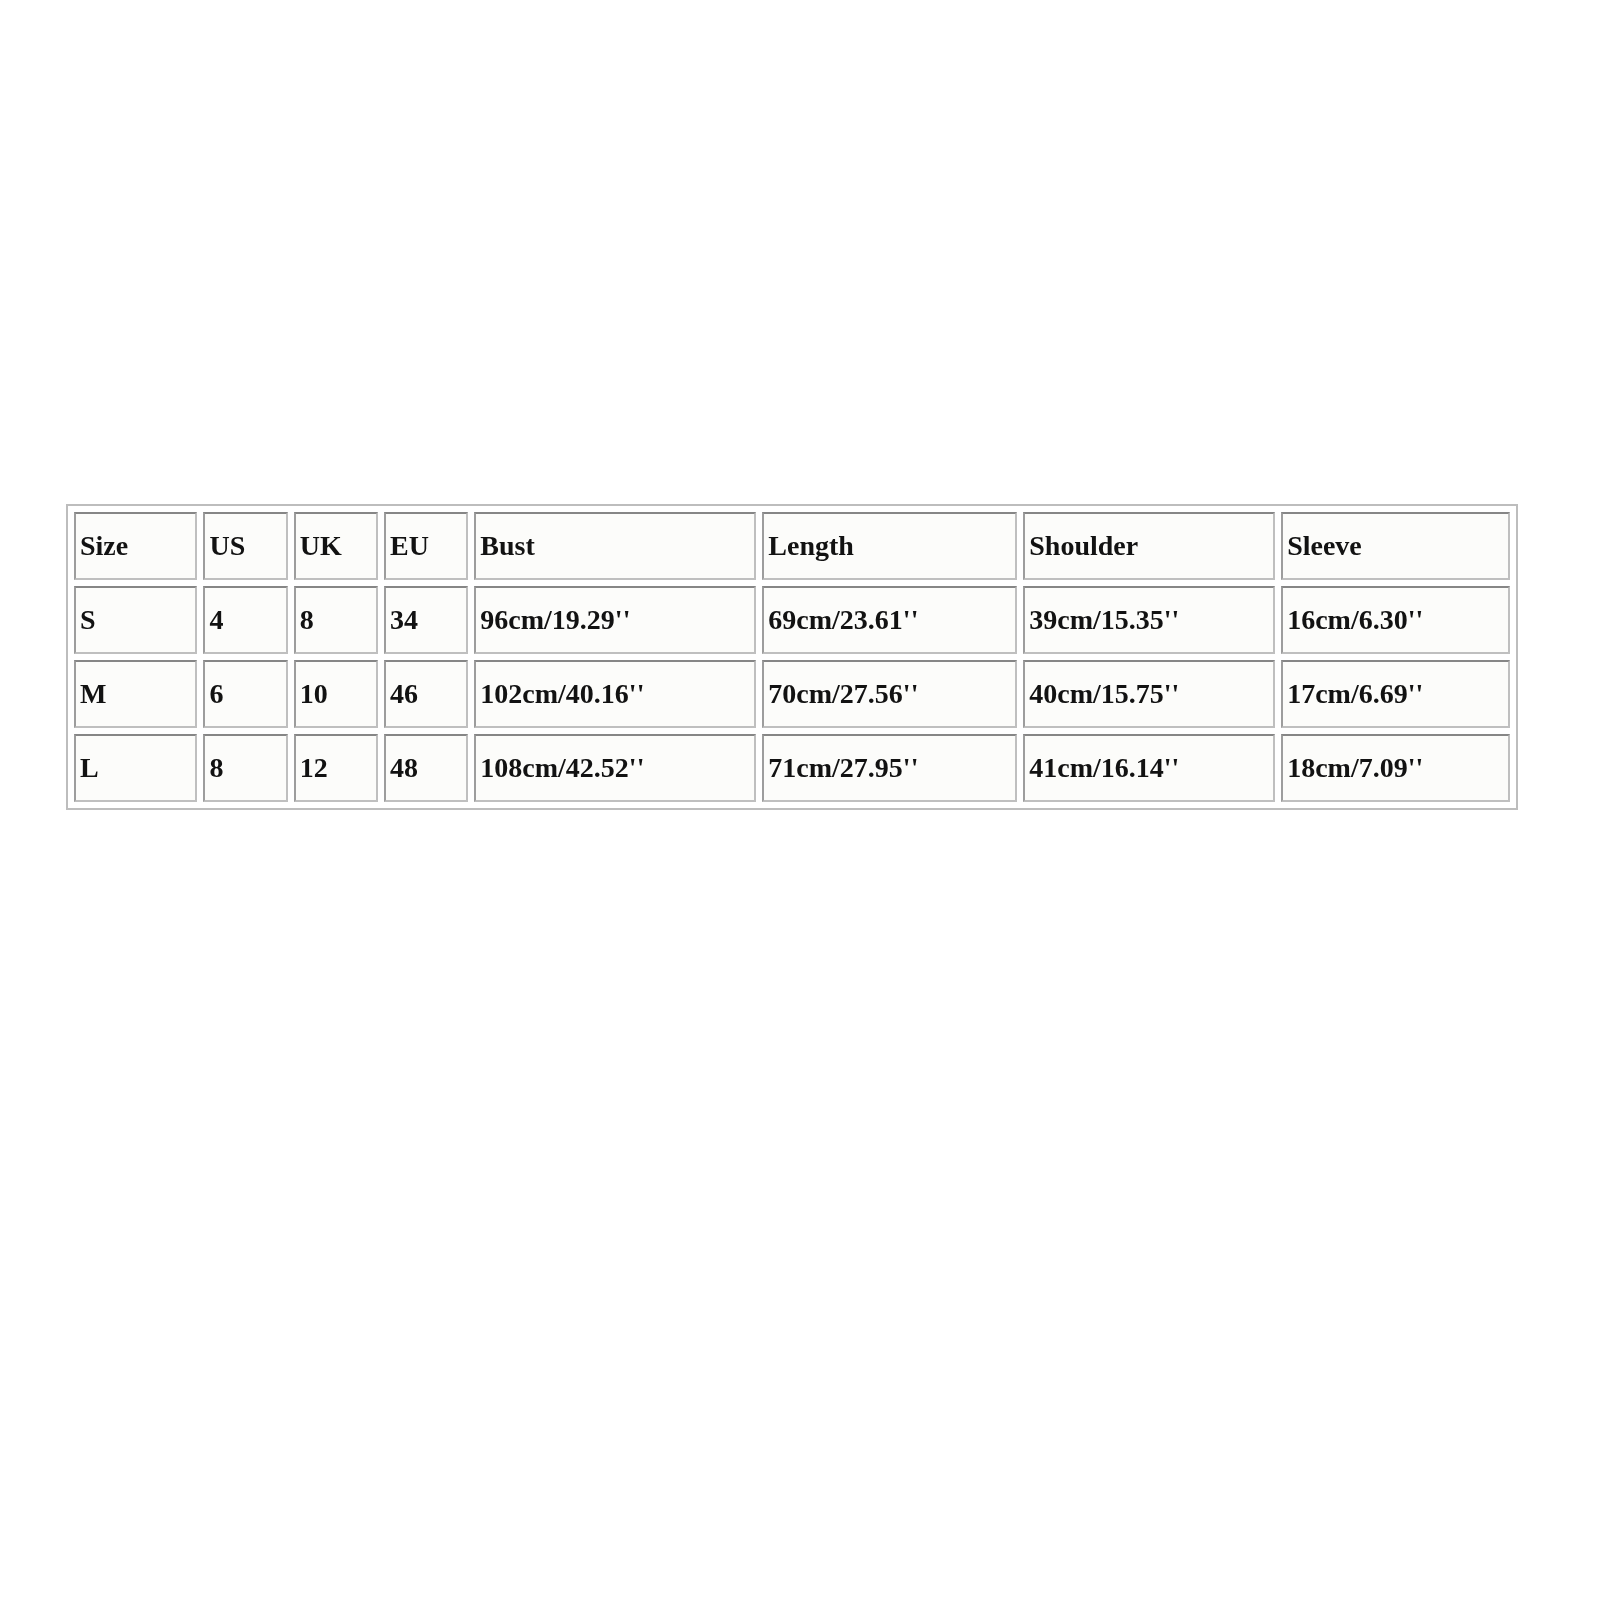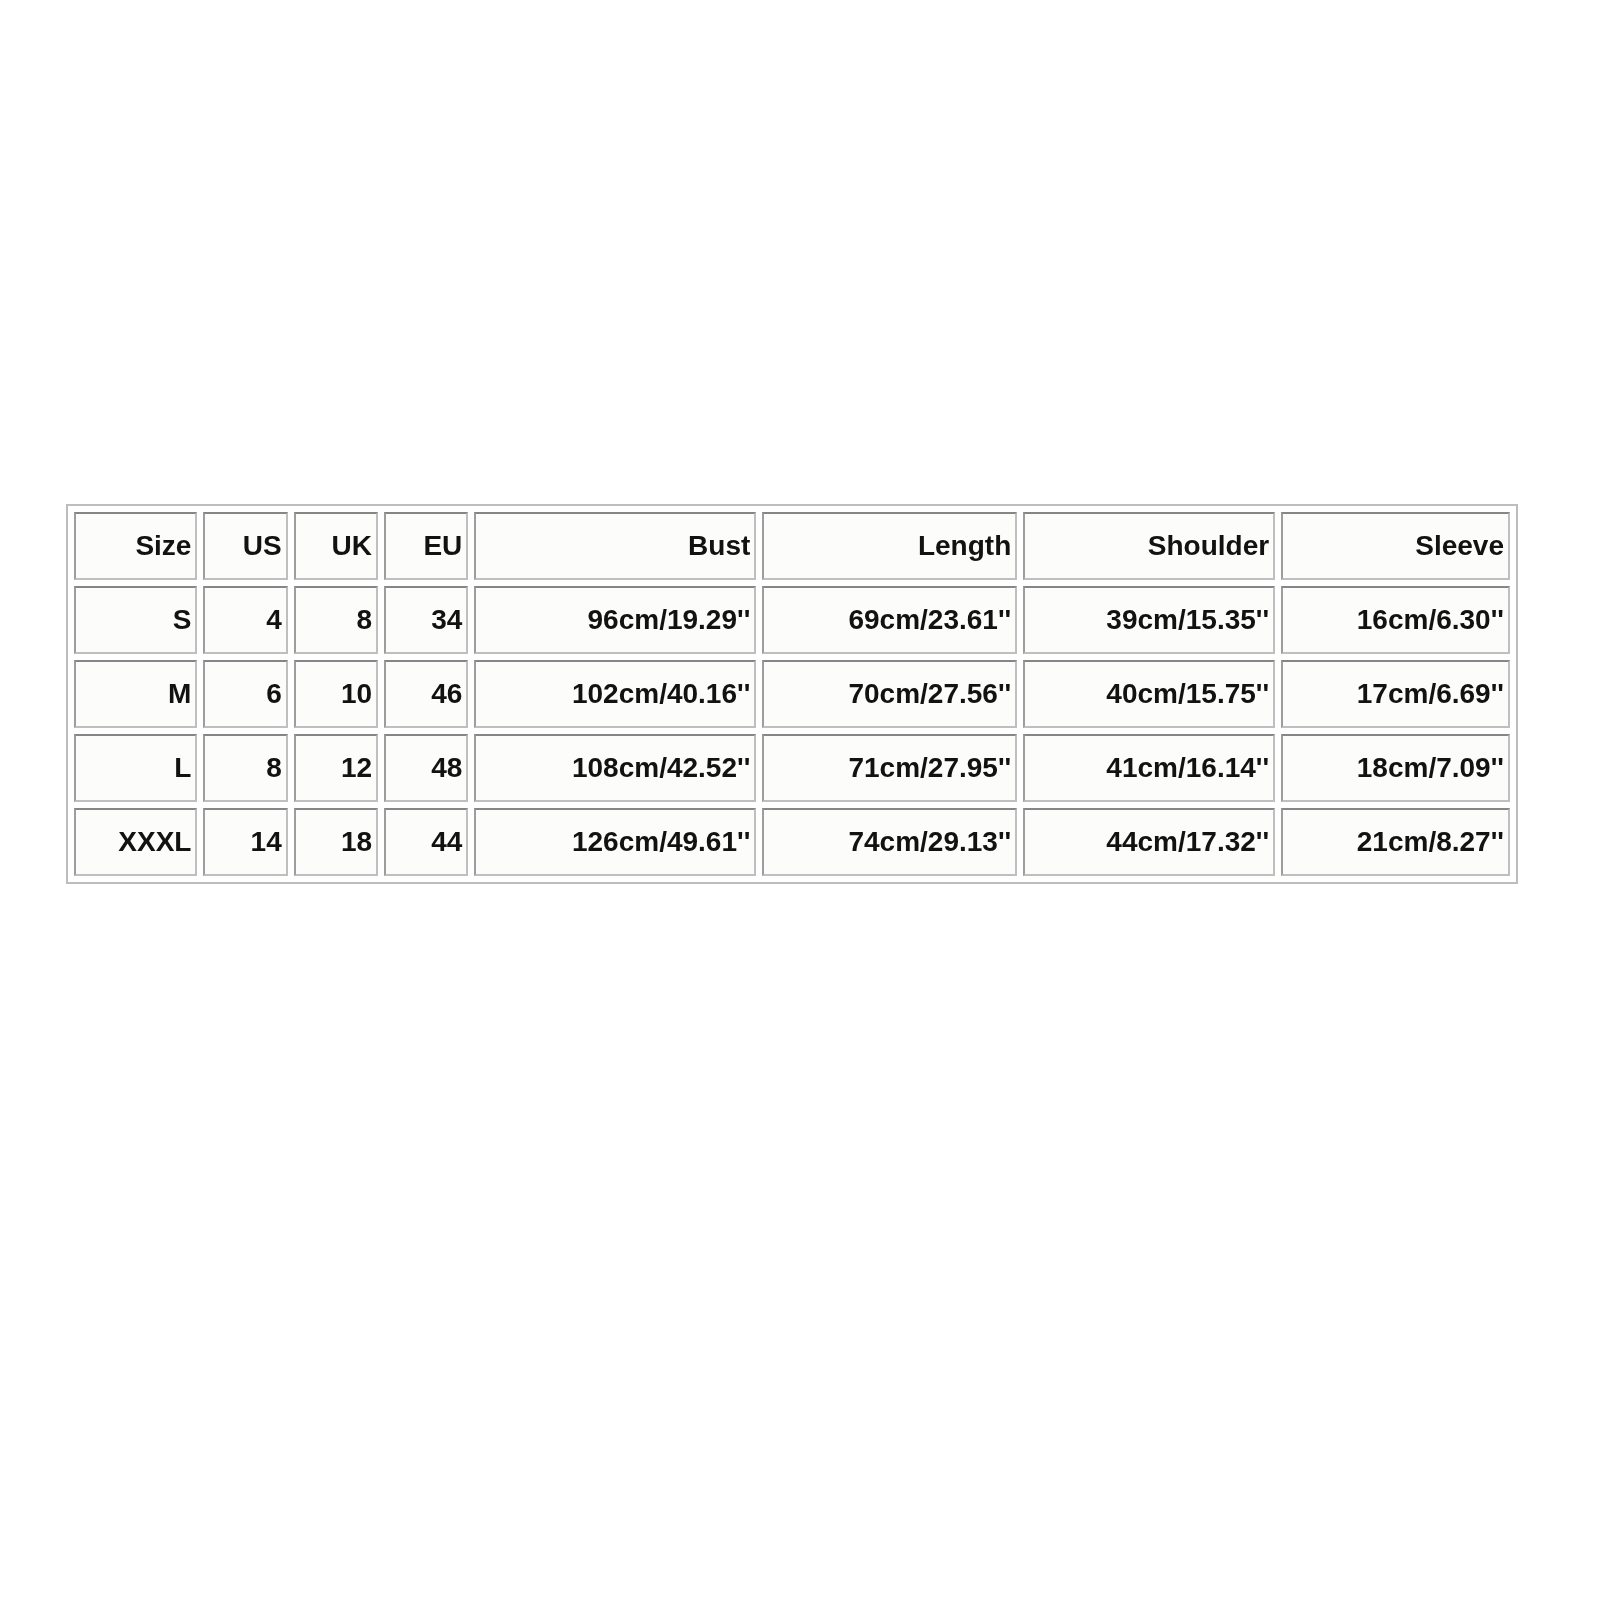--- a/index.html
+++ b/index.html
@@ -25,31 +25,32 @@
     width: 100%;
     border-collapse: separate;
     border-spacing: 6px;
     background: #ffffff;
     border: 2px solid #bdbdbd;
   }
   table.size-chart th,
   table.size-chart td {
     box-sizing: border-box;
     height: 68px;
-    text-align: right;
+    text-align: left;
     vertical-align: middle;
     font-weight: bold;
     font-size: 28px;
     color: #121212;
     background: #fcfcfa;
     border: 2px solid;
     border-color: #868686 #bfbfbf #bfbfbf #9d9d9d;
     padding: 0 4px;
     overflow: hidden;
     white-space: nowrap;
+    font-family: Liberation Serif, serif;
   }
   col.c-size   { width: 123px; }
   col.c-us     { width: 84px;  }
   col.c-uk     { width: 84px;  }
   col.c-eu     { width: 84px;  }
   col.c-bust   { width: 281px; }
   col.c-length { width: 254px; }
   col.c-shoulder { width: 251px; }
   col.c-sleeve { width: 228px; }
 </style>
@@ -104,25 +105,15 @@
         <tr>
           <td>L</td>
           <td>8</td>
           <td>12</td>
           <td>48</td>
           <td>108cm/42.52''</td>
           <td>71cm/27.95''</td>
           <td>41cm/16.14''</td>
           <td>18cm/7.09''</td>
         </tr>
-        <tr>
-          <td>XXXL</td>
-          <td>14</td>
-          <td>18</td>
-          <td>44</td>
-          <td>126cm/49.61''</td>
-          <td>74cm/29.13''</td>
-          <td>44cm/17.32''</td>
-          <td>21cm/8.27''</td>
-        </tr>
       </tbody>
   </table>
 </div>
 
 </body></html>

